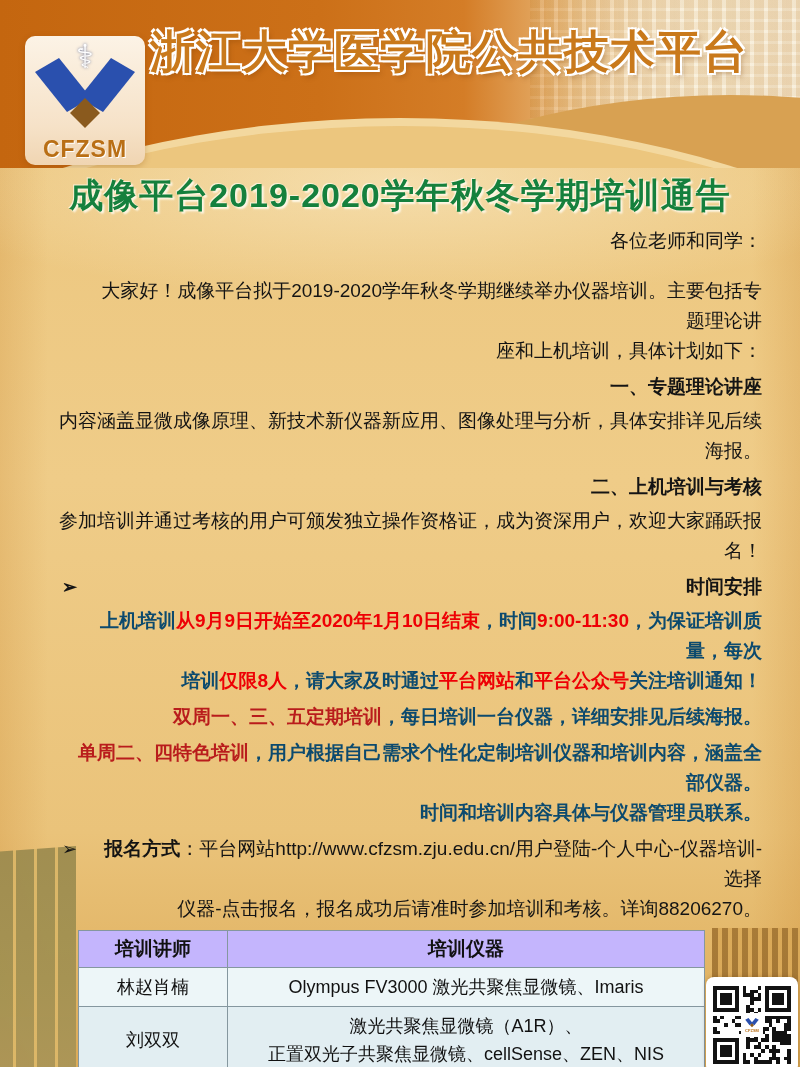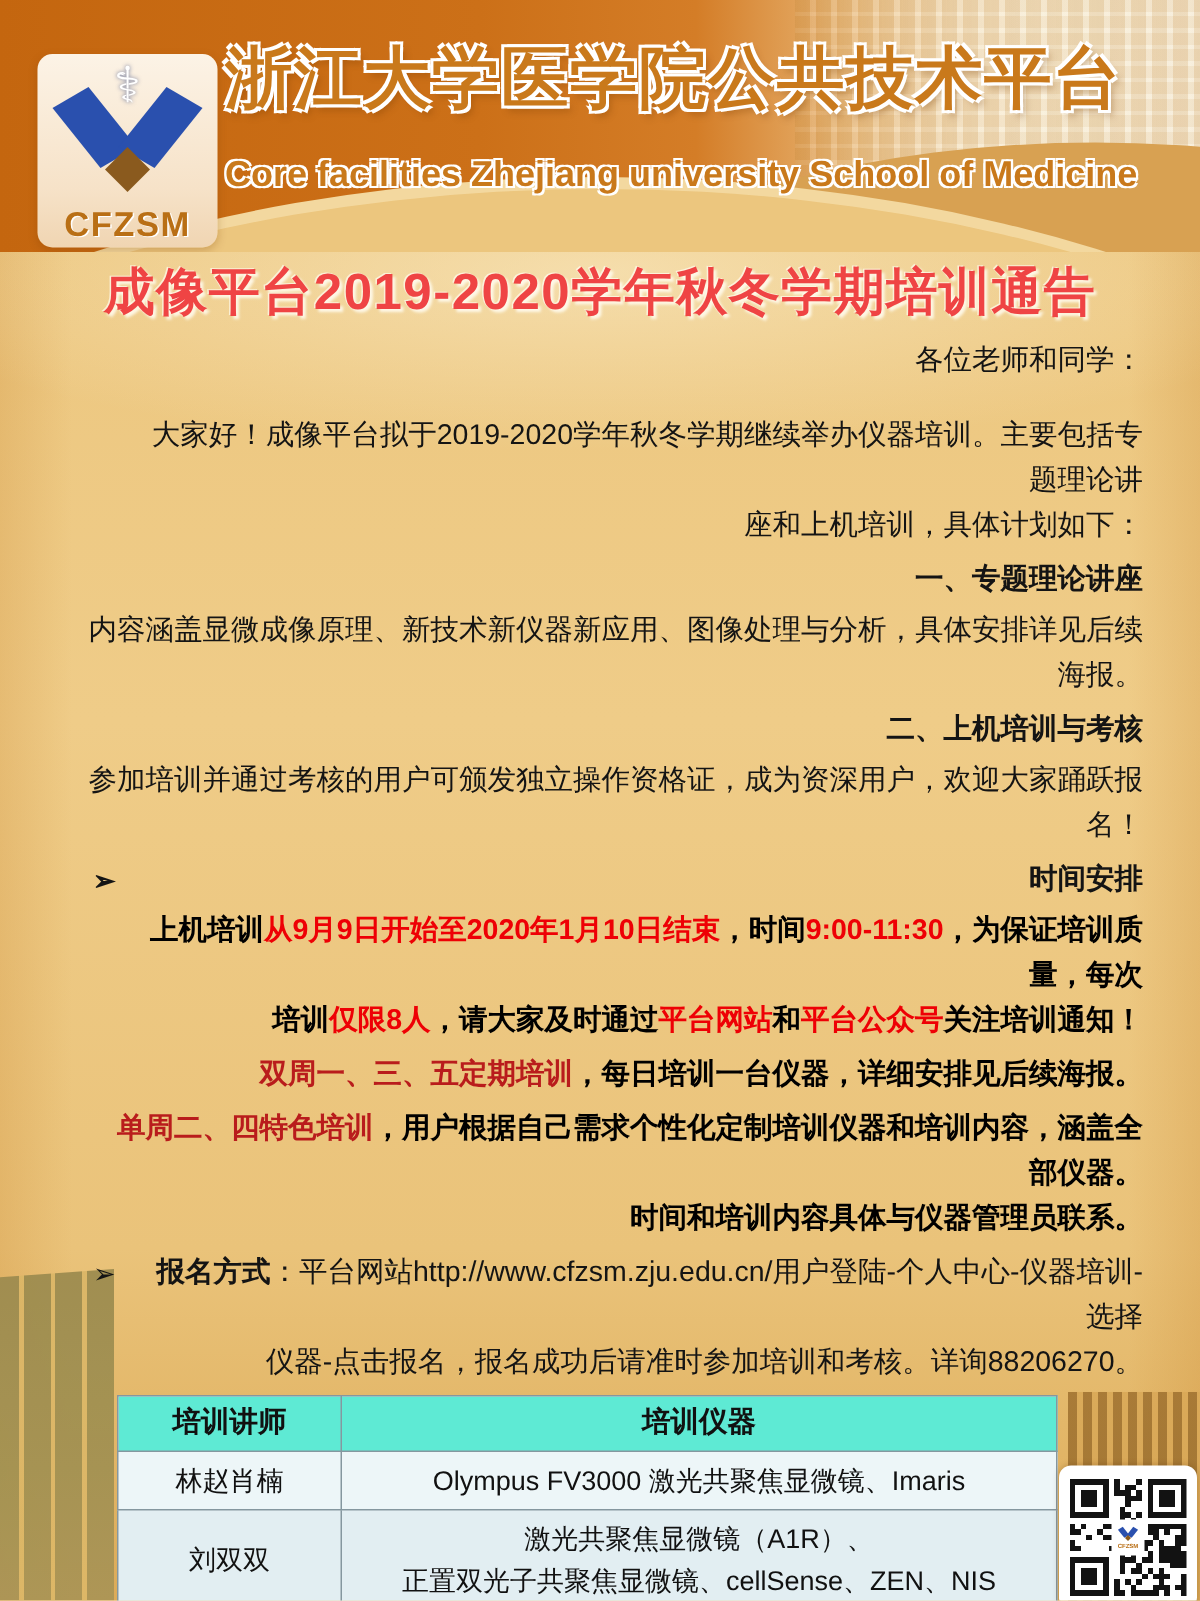--- a/index.html
+++ b/index.html
@@ -33,39 +33,39 @@
   .logo-box{position:absolute;left:25px;top:36px;width:120px;height:129px;z-index:3;border-radius:10px;
     background:linear-gradient(180deg,#fcf3e6 0%,#f6e2c8 70%,#f0d5b2 100%);
     box-shadow:0 2px 6px rgba(120,60,0,.25);}
   .caduceus{position:absolute;top:1px;left:50%;transform:translateX(-50%);z-index:3;
     font-size:33px;color:#fff;text-shadow:0 0 3px rgba(40,60,120,.7);}
   .logo-v{position:absolute;top:18px;left:8px;}
   .logo-acronym{position:absolute;bottom:2px;width:100%;text-align:center;
     font-size:23px;font-weight:bold;color:#b96f15;letter-spacing:1px;text-shadow:1px 1px 0 #fff;}
   
   .main{position:relative;z-index:2;padding:0 38px;}
-  .notice-title{margin:6px 0 10px;text-align:center;font-size:34px;line-height:42px;font-weight:bold;color:#ef4444;
+  .notice-title{margin:6px 0 10px;text-align:center;font-size:34px;line-height:42px;font-weight:bold;color:#15803d;
     text-shadow:2px 2px 2px rgba(255,252,240,.9),-1px -1px 0 rgba(255,252,240,.7);letter-spacing:1px;white-space:nowrap;}
   .txt{font-size:19px;color:#141414;line-height:30px;margin:0 0 6px;white-space:pre-line;text-align:right;}
   .greeting{margin-bottom:8px;}
   .intro{text-indent:2.5em;margin-top:20px;}
   .sec-head{font-weight:bold;margin-bottom:4px;}
   .sec-body{margin-left:15px;}
   .arrow-line{position:relative;padding-left:26px;margin-left:24px;font-weight:bold;margin-bottom:4px;}
   .arrow{position:absolute;left:0;top:0;font-size:18px;color:#141414;}
   .sub{margin-left:40px;font-weight:bold;}
   .signup{position:relative;padding-left:26px;margin-left:24px;}
   .signup .bold{font-weight:bold;}
-  .seg-black{color:#000000;}
+  .seg-black{color:#0c4a6e;}
   .seg-red{color:#ee0005;}
   .seg-blue{color:#b91c1c;}
   
   .train-table{border-collapse:collapse;width:627px;margin:4px 0 0 40px;font-size:18px;color:#111;
     text-align:center;background:#ecf5f8;}
-  .train-table th{background:#5eead4;font-size:19px;font-weight:bold;border:1px solid #85979f;padding:5px 4px;line-height:26px;}
+  .train-table th{background:#c4b5fd;font-size:19px;font-weight:bold;border:1px solid #85979f;padding:5px 4px;line-height:26px;}
   .train-table td{border:1px solid #85979f;padding:5px 10px;line-height:28px;white-space:pre-line;}
   .train-table .col-trainer{width:128px;}
   .train-table tbody tr:nth-child(even) td{background:#e2eef2;}
   .train-table tbody tr:nth-child(odd) td{background:#edf6f8;}
   
   .bld-left{position:absolute;left:0;top:846px;width:76px;height:221px;z-index:1;opacity:.95;
     clip-path:polygon(0 2.5%,100% 0,100% 100%,0 100%);
     background:
       repeating-linear-gradient(90deg, rgba(228,186,100,0) 0 13px, rgba(230,190,108,0.85) 13px 16px, rgba(228,186,100,0) 16px 21px),
       linear-gradient(180deg,#9d8c50 0%,#a39253 60%,#ab9557 100%);}
@@ -97,21 +97,20 @@
       <span class="caduceus">⚕</span>
       <svg class="logo-v" width="104" height="84" viewBox="0 0 104 84">
         <polygon points="2,18 26,4 58,44 34,58" fill="#2a50ae"></polygon>
         <polygon points="102,18 78,4 46,44 70,58" fill="#2a50ae"></polygon>
         <polygon points="52,44 67,59 52,74 37,59" fill="#8a5a1e"></polygon>
       </svg>
       <div class="logo-acronym">CFZSM</div>
     </div>
 
     <div class="org-title">浙江大学医学院公共技术平台</div>
-    <div class="org-subtitle">Core facilities Zhejiang university School of Medicine</div>
   </header>
 
   <main class="main">
     <h1 class="notice-title">成像平台2019-2020学年秋冬学期培训通告</h1>
 
     <p class="txt greeting">各位老师和同学：</p>
     <p class="txt intro">大家好！成像平台拟于2019-2020学年秋冬学期继续举办仪器培训。主要包括专题理论讲
 座和上机培训，具体计划如下：</p>
 
     <p class="txt sec-head">一、专题理论讲座</p>

